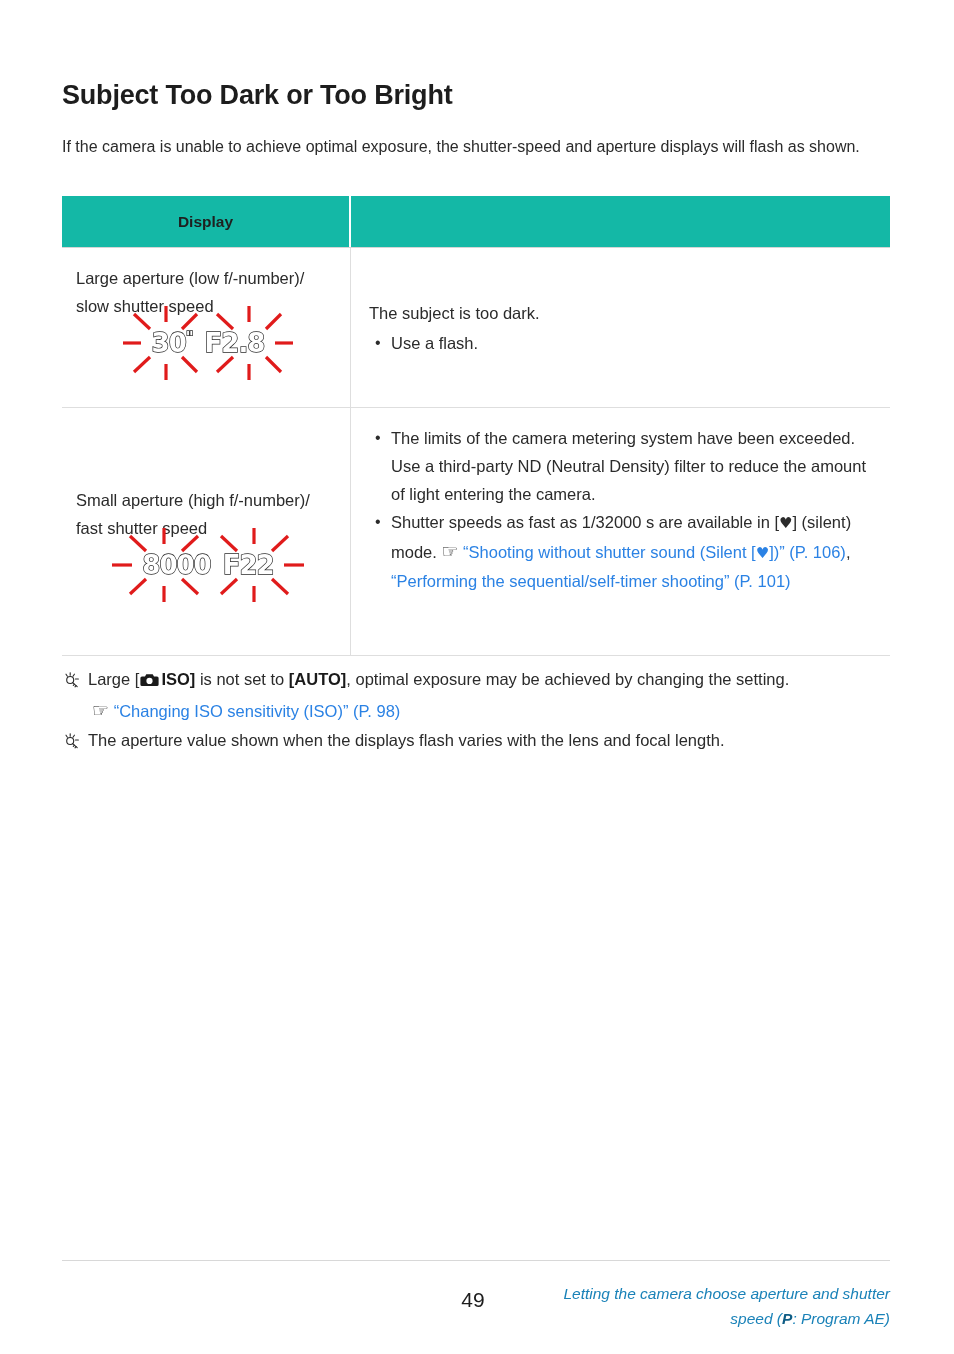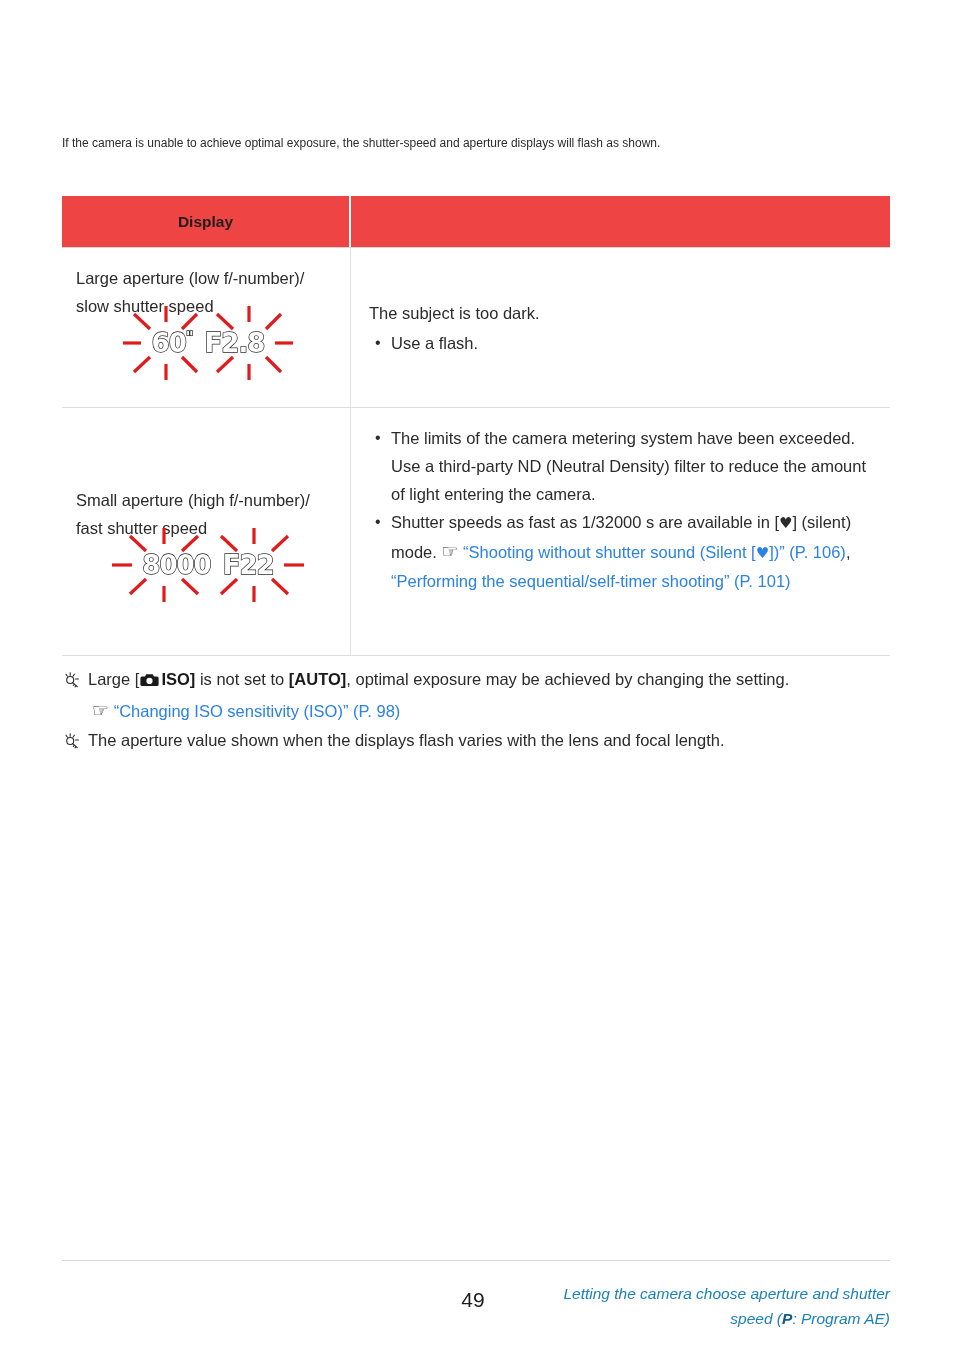--- a/index.html
+++ b/index.html
@@ -32,35 +32,35 @@
     letter-spacing: -0.2px;
     color: #1d1d1d;
   }
 
   
   .intro {
     position: absolute;
     left: 62px;
     top: 117px;
     width: 828px;
-    font-size: 12px;
+    font-size: 16px;
     line-height: 28px;
     color: #2b2b2b;
   }
 
   
   .tbl {
     position: absolute;
     left: 62px;
     top: 196px;
     width: 828px;
   }
   .tbl-head {
     display: flex;
-    background: #ef4444;
+    background: #14b8a6;
     height: 52px;
     border-bottom: 1px solid #d5d5d5;
   }
   .tbl-head .th {
     display: flex;
     align-items: center;
     justify-content: center;
     font-size: 15.5px;
     font-weight: bold;
     color: #1f1f1f;
@@ -233,20 +233,21 @@
   .footer-crumb .bmode {
     font-weight: bold;
     color: #0f5d85;
   }
 </style>
 </head>
 <body>
 
 <div class="page">
 
+  <h1 class="page-title">Subject Too Dark or Too Bright</h1>
 
   <p class="intro">If the camera is unable to achieve optimal exposure, the shutter-speed and aperture displays will flash as shown.</p>
 
   <div class="tbl">
 
     <div class="tbl-head">
       <div class="th c1">Display</div>
     </div>
 
     <div class="tbl-row row1">
@@ -269,21 +270,21 @@
 
                 <line x1="156" y1="39" x2="174" y2="39"></line>
                 <line x1="130" y1="2" x2="130" y2="18"></line>
                 <line x1="130" y1="60" x2="130" y2="76"></line>
                 <line x1="98" y1="10" x2="114" y2="25"></line>
                 <line x1="162" y1="10" x2="147" y2="25"></line>
                 <line x1="98" y1="68" x2="114" y2="53"></line>
                 <line x1="162" y1="68" x2="147" y2="53"></line>
               </g>
             </svg>
-            <span class="lcd"><span>60</span><sup>"</sup></span>
+            <span class="lcd"><span>30</span><sup>"</sup></span>
             <span class="lcd">F2.8</span>
           </div>
         </div>
       </div>
 
       <div class="td c2 cell-center">
         <p class="sol-lead">The subject is too dark.</p>
         <ul class="sol">
           <li>Use a flash.</li>
         </ul>

